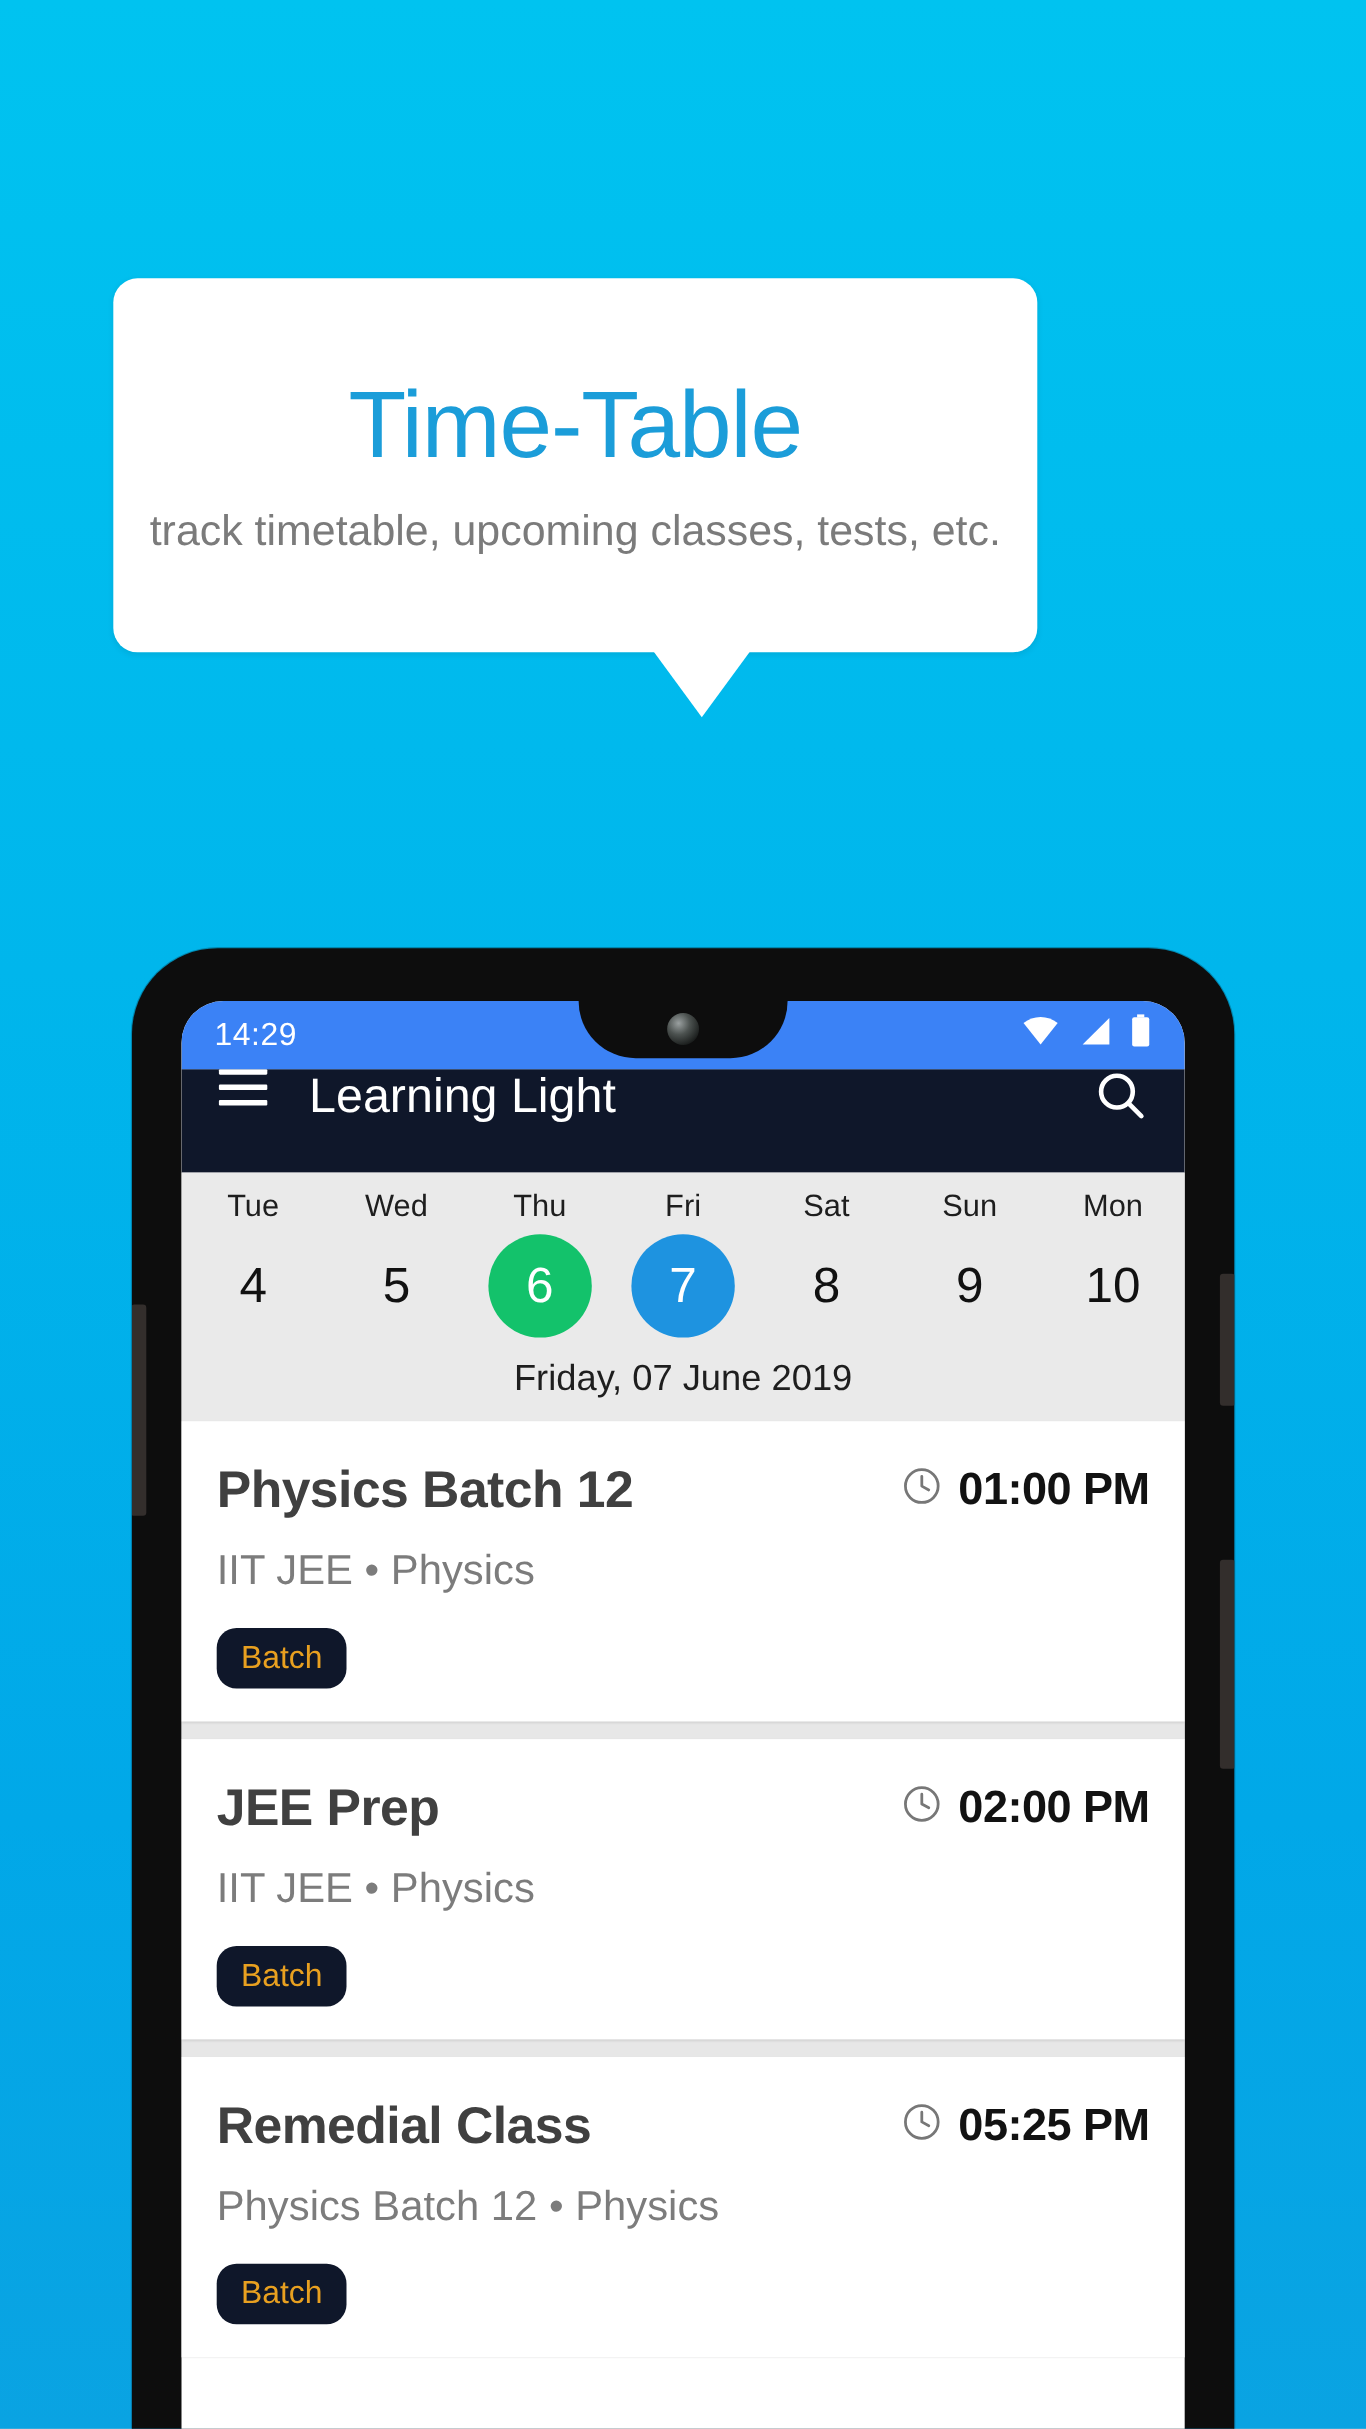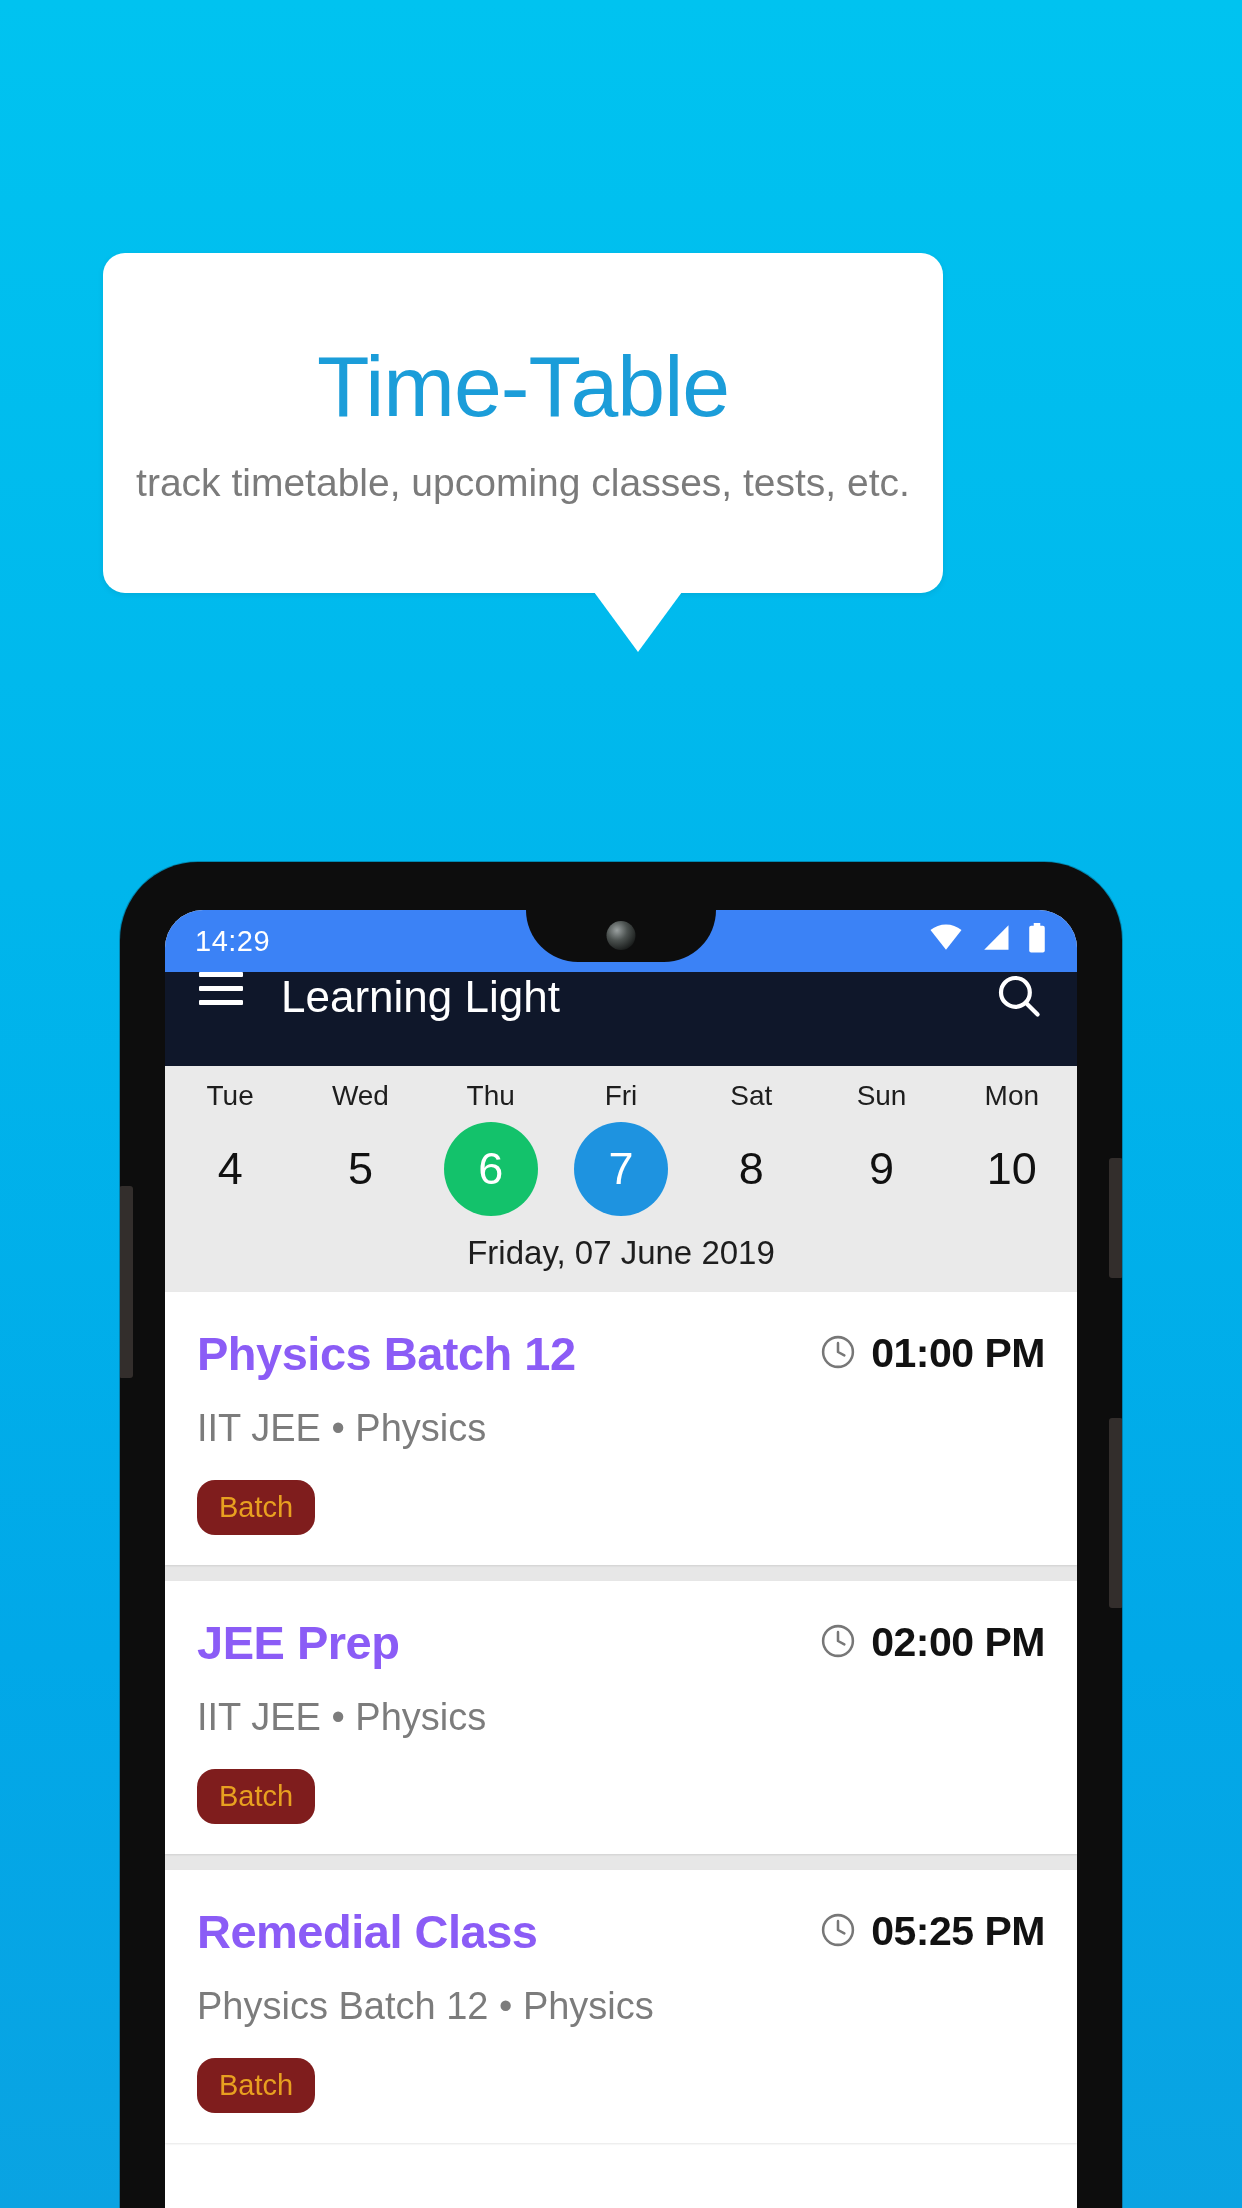--- a/index.html
+++ b/index.html
@@ -92,27 +92,27 @@
   .day-num.blue{ background:#1e93e0; color:#fff; }
   #full-date{ text-align:center; font-size:33px; color:#1e1e1e; margin-top:18px; }
 
   
   #class-list{ background:#e7e7e7; }
   .class-card{
     background:#fff; padding:34px 32px 30px; margin-bottom:16px;
     box-shadow:0 1px 2px rgba(0,0,0,.10);
   }
   .card-head{ display:flex; align-items:center; }
-  .card-title{ font-size:47px; font-weight:700; color:#8b5cf6; letter-spacing:-.5px; }
+  .card-title{ font-size:47px; font-weight:700; color:#404040; letter-spacing:-.5px; }
   .card-time-wrap{ margin-left:auto; display:flex; align-items:center; gap:14px; }
   .card-time{ font-size:41px; font-weight:700; color:#121212; letter-spacing:-.5px; }
   .card-sub{ font-size:38px; color:#7c7c7c; margin-top:26px; }
   .card-tag{
     display:inline-block; margin-top:30px;
-    background:#7f1d1d; color:#e8a020;
+    background:#0f172a; color:#e8a020;
     font-size:29px; padding:11px 22px; border-radius:18px;
   }
 </style>
 </head>
 <body>
 
 <div id="promo-card">
   <div id="promo-title">Time-Table</div>
   <div id="promo-sub">track timetable, upcoming classes, tests, etc.</div>
 </div>

